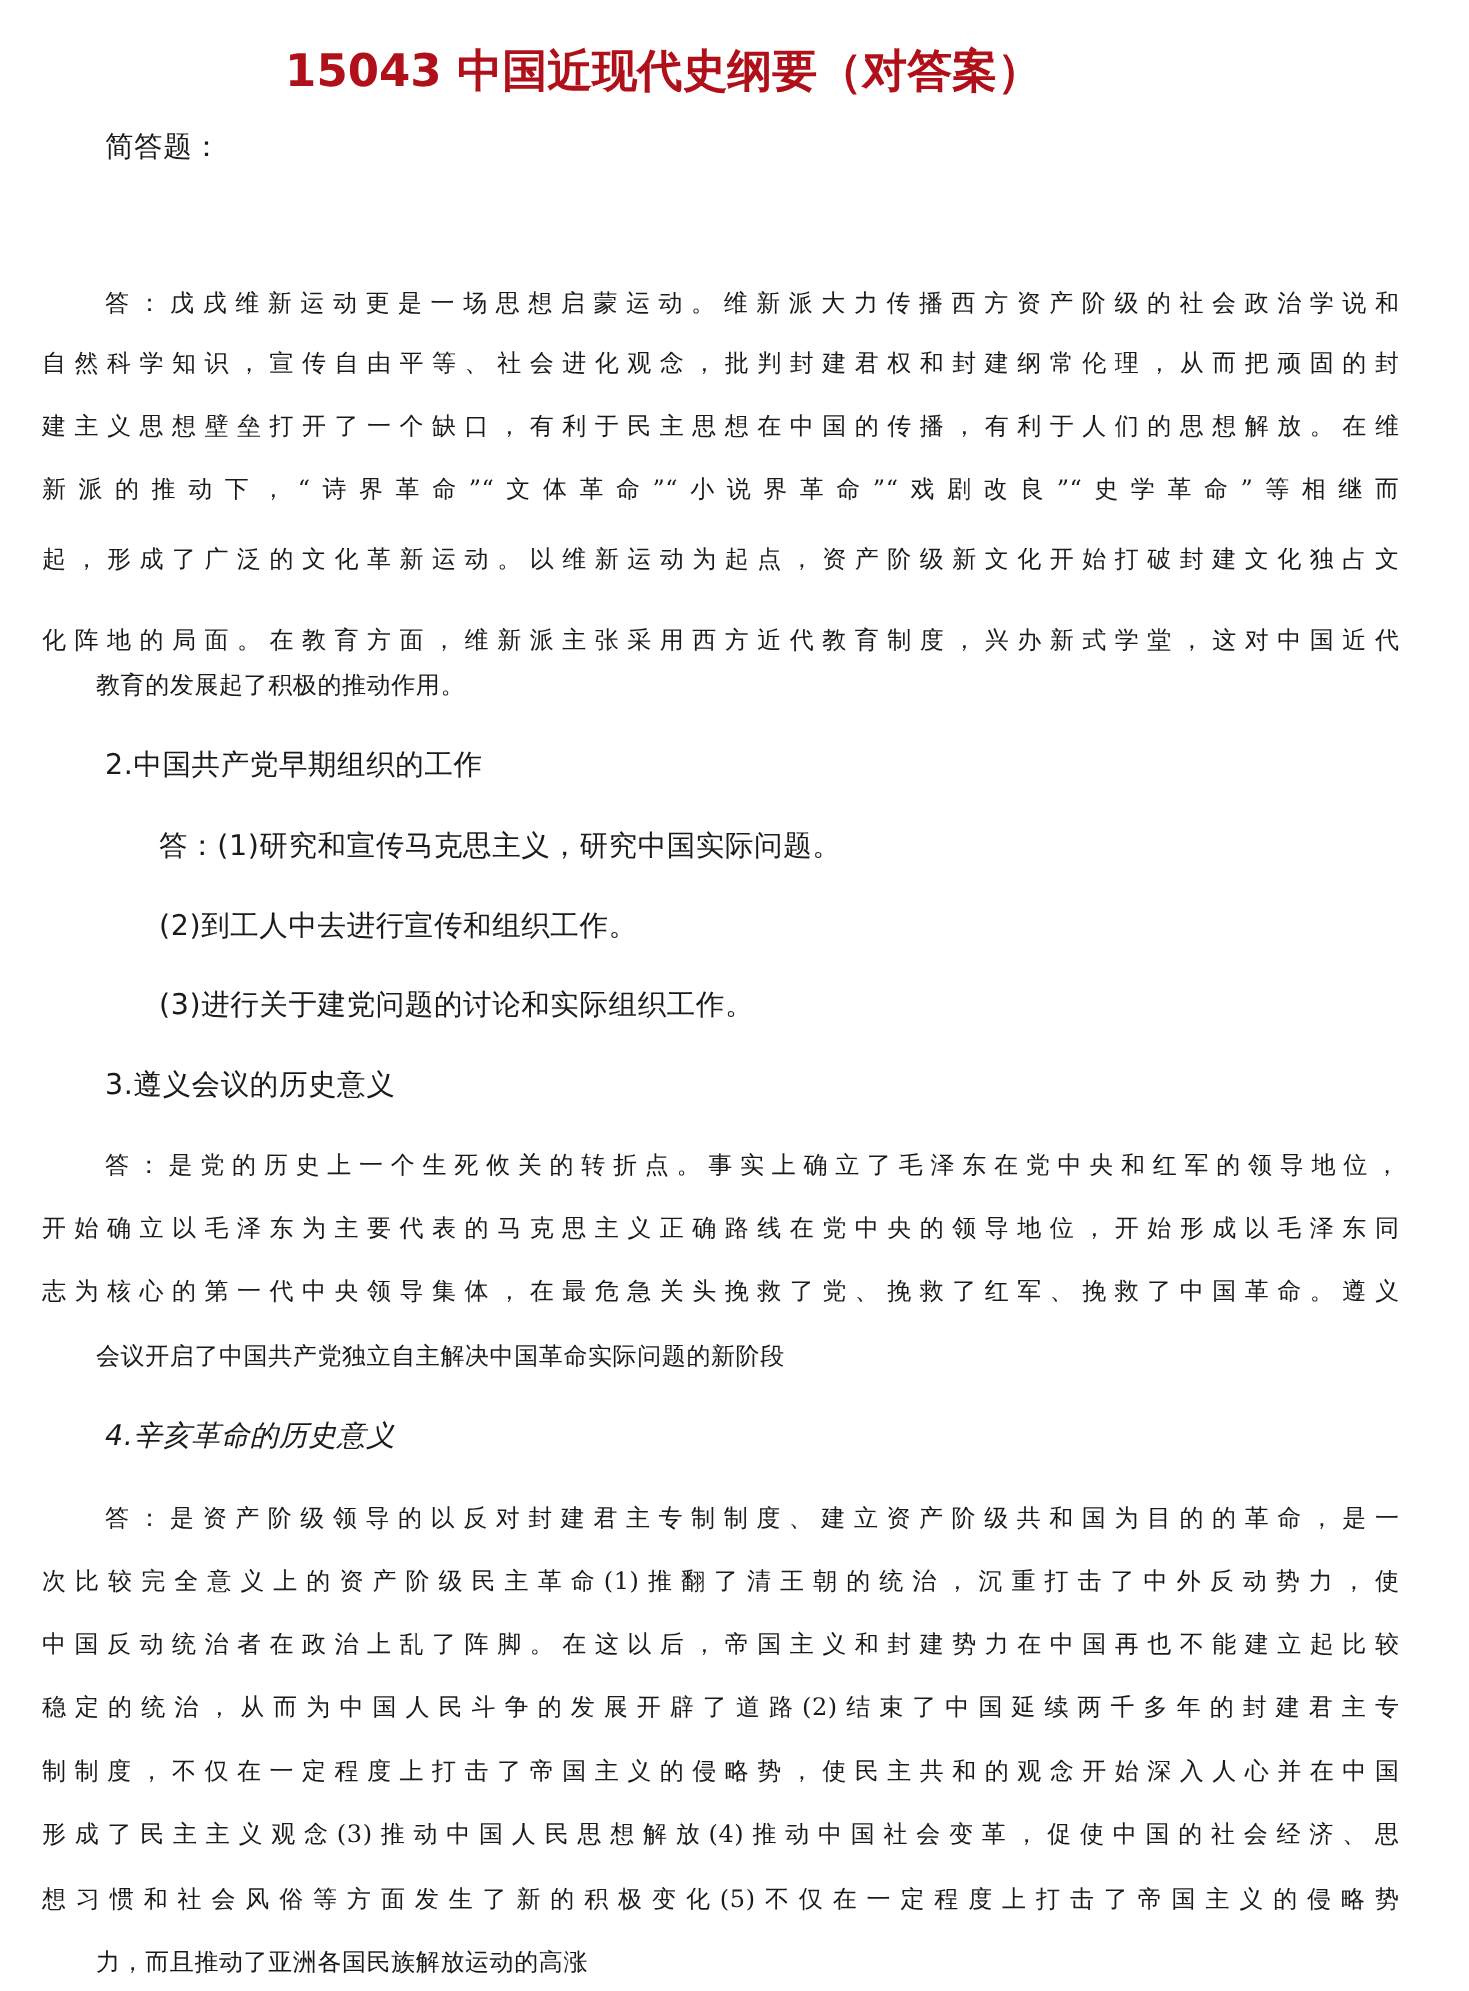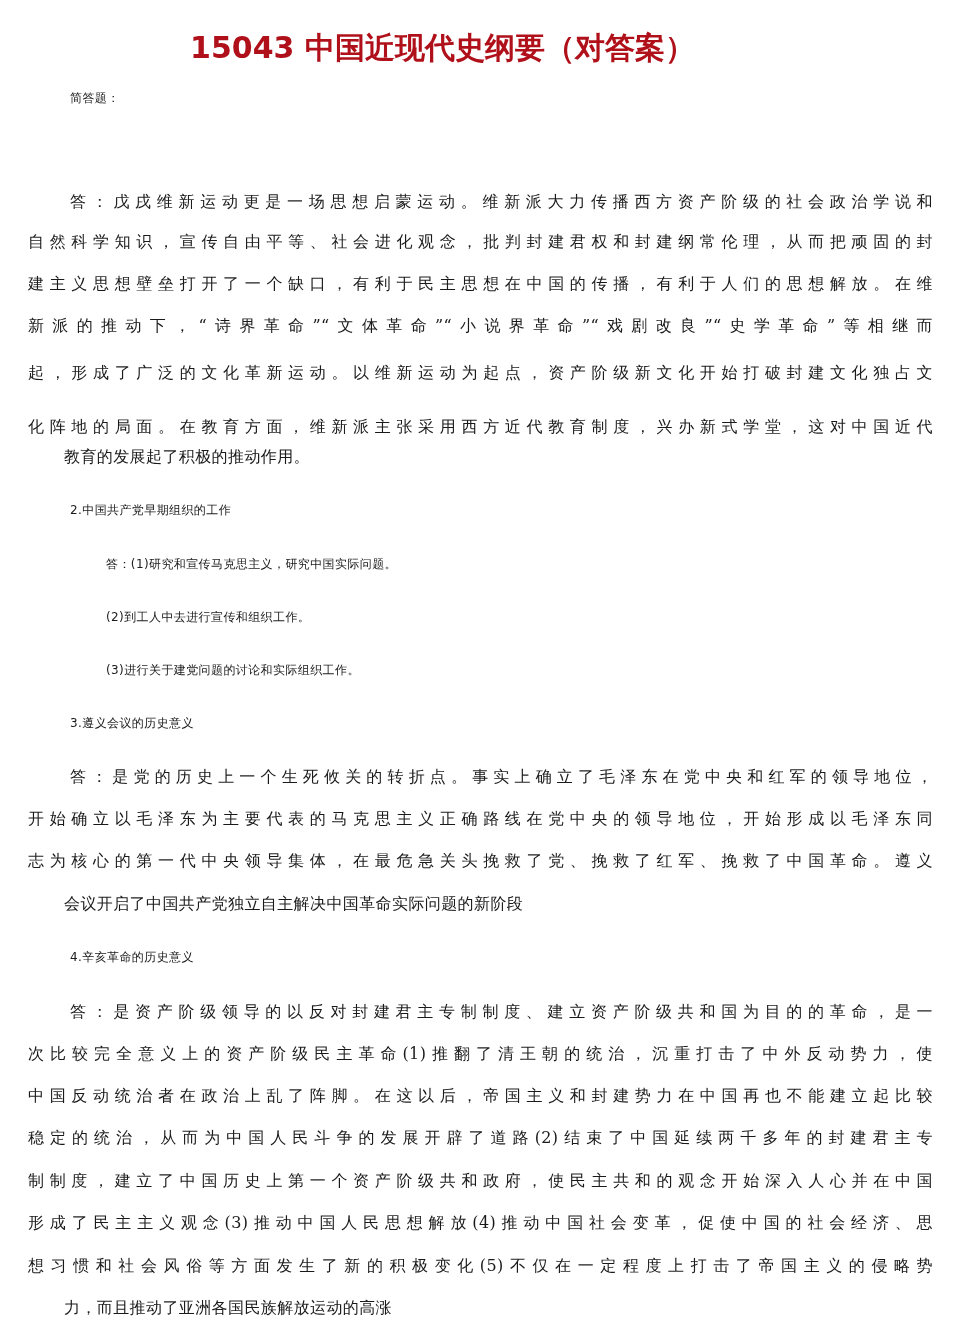--- a/index.html
+++ b/index.html
@@ -39,21 +39,21 @@
       left: 28px;
       width: 905px;
       font-size: 16px;
       line-height: 32px;
       white-space: nowrap;
       letter-spacing: 0.4px;
     }
     .indent { left: 70px; }
     .heading {
       font-family: "DejaVu Sans", "Liberation Sans", sans-serif;
-      font-size: 12px;
+      font-size: 19px;
     }
     .answer-line {
       text-align: justify;
       text-align-last: justify;
     }
     .last-line {
       text-align: left;
       text-align-last: left;
       margin-left: 36px;
     }
@@ -79,23 +79,23 @@
   <div class="line indent last-line heading" style="top:548px;">答：(1)研究和宣传马克思主义，研究中国实际问题。</div>
   <div class="line indent last-line heading" style="top:601px;">(2)到工人中去进行宣传和组织工作。</div>
   <div class="line indent last-line heading" style="top:654px;">(3)进行关于建党问题的讨论和实际组织工作。</div>
 
   <div class="line indent heading" style="top:707px;">3.遵义会议的历史意义</div>
   <div class="line indent answer-line" style="top:761px; width:863px;">答：是党的历史上一个生死攸关的转折点。事实上确立了毛泽东在党中央和红军的领导地位，</div>
   <div class="line answer-line" style="top:803px;">开始确立以毛泽东为主要代表的马克思主义正确路线在党中央的领导地位，开始形成以毛泽东同</div>
   <div class="line answer-line" style="top:845px;">志为核心的第一代中央领导集体，在最危急关头挽救了党、挽救了红军、挽救了中国革命。遵义</div>
   <div class="line last-line" style="top:888px;">会议开启了中国共产党独立自主解决中国革命实际问题的新阶段</div>
 
-  <div class="line indent heading" style="top:941px;">4.辛亥革命的历史意义</div>
+  <div class="line indent heading" style="top:941px;font-style:italic;">4.辛亥革命的历史意义</div>
   <div class="line indent answer-line" style="top:996px; width:863px;">答：是资产阶级领导的以反对封建君主专制制度、建立资产阶级共和国为目的的革命，是一</div>
   <div class="line answer-line" style="top:1038px;">次比较完全意义上的资产阶级民主革命(1)推翻了清王朝的统治，沉重打击了中外反动势力，使</div>
   <div class="line answer-line" style="top:1080px;">中国反动统治者在政治上乱了阵脚。在这以后，帝国主义和封建势力在中国再也不能建立起比较</div>
   <div class="line answer-line" style="top:1122px;">稳定的统治，从而为中国人民斗争的发展开辟了道路(2)结束了中国延续两千多年的封建君主专</div>
-  <div class="line answer-line" style="top:1165px;">制制度，建立了中国历史上第一个资产阶级共和政府，使民主共和的观念开始深入人心并在中国</div>
+  <div class="line answer-line" style="top:1165px;">制制度，不仅在一定程度上打击了帝国主义的侵略势，使民主共和的观念开始深入人心并在中国</div>
   <div class="line answer-line" style="top:1207px;">形成了民主主义观念(3)推动中国人民思想解放(4)推动中国社会变革，促使中国的社会经济、思</div>
   <div class="line answer-line" style="top:1250px;">想习惯和社会风俗等方面发生了新的积极变化(5)不仅在一定程度上打击了帝国主义的侵略势</div>
   <div class="line last-line" style="top:1292px;">力，而且推动了亚洲各国民族解放运动的高涨</div>
 
 </div>
 
 </body></html>

